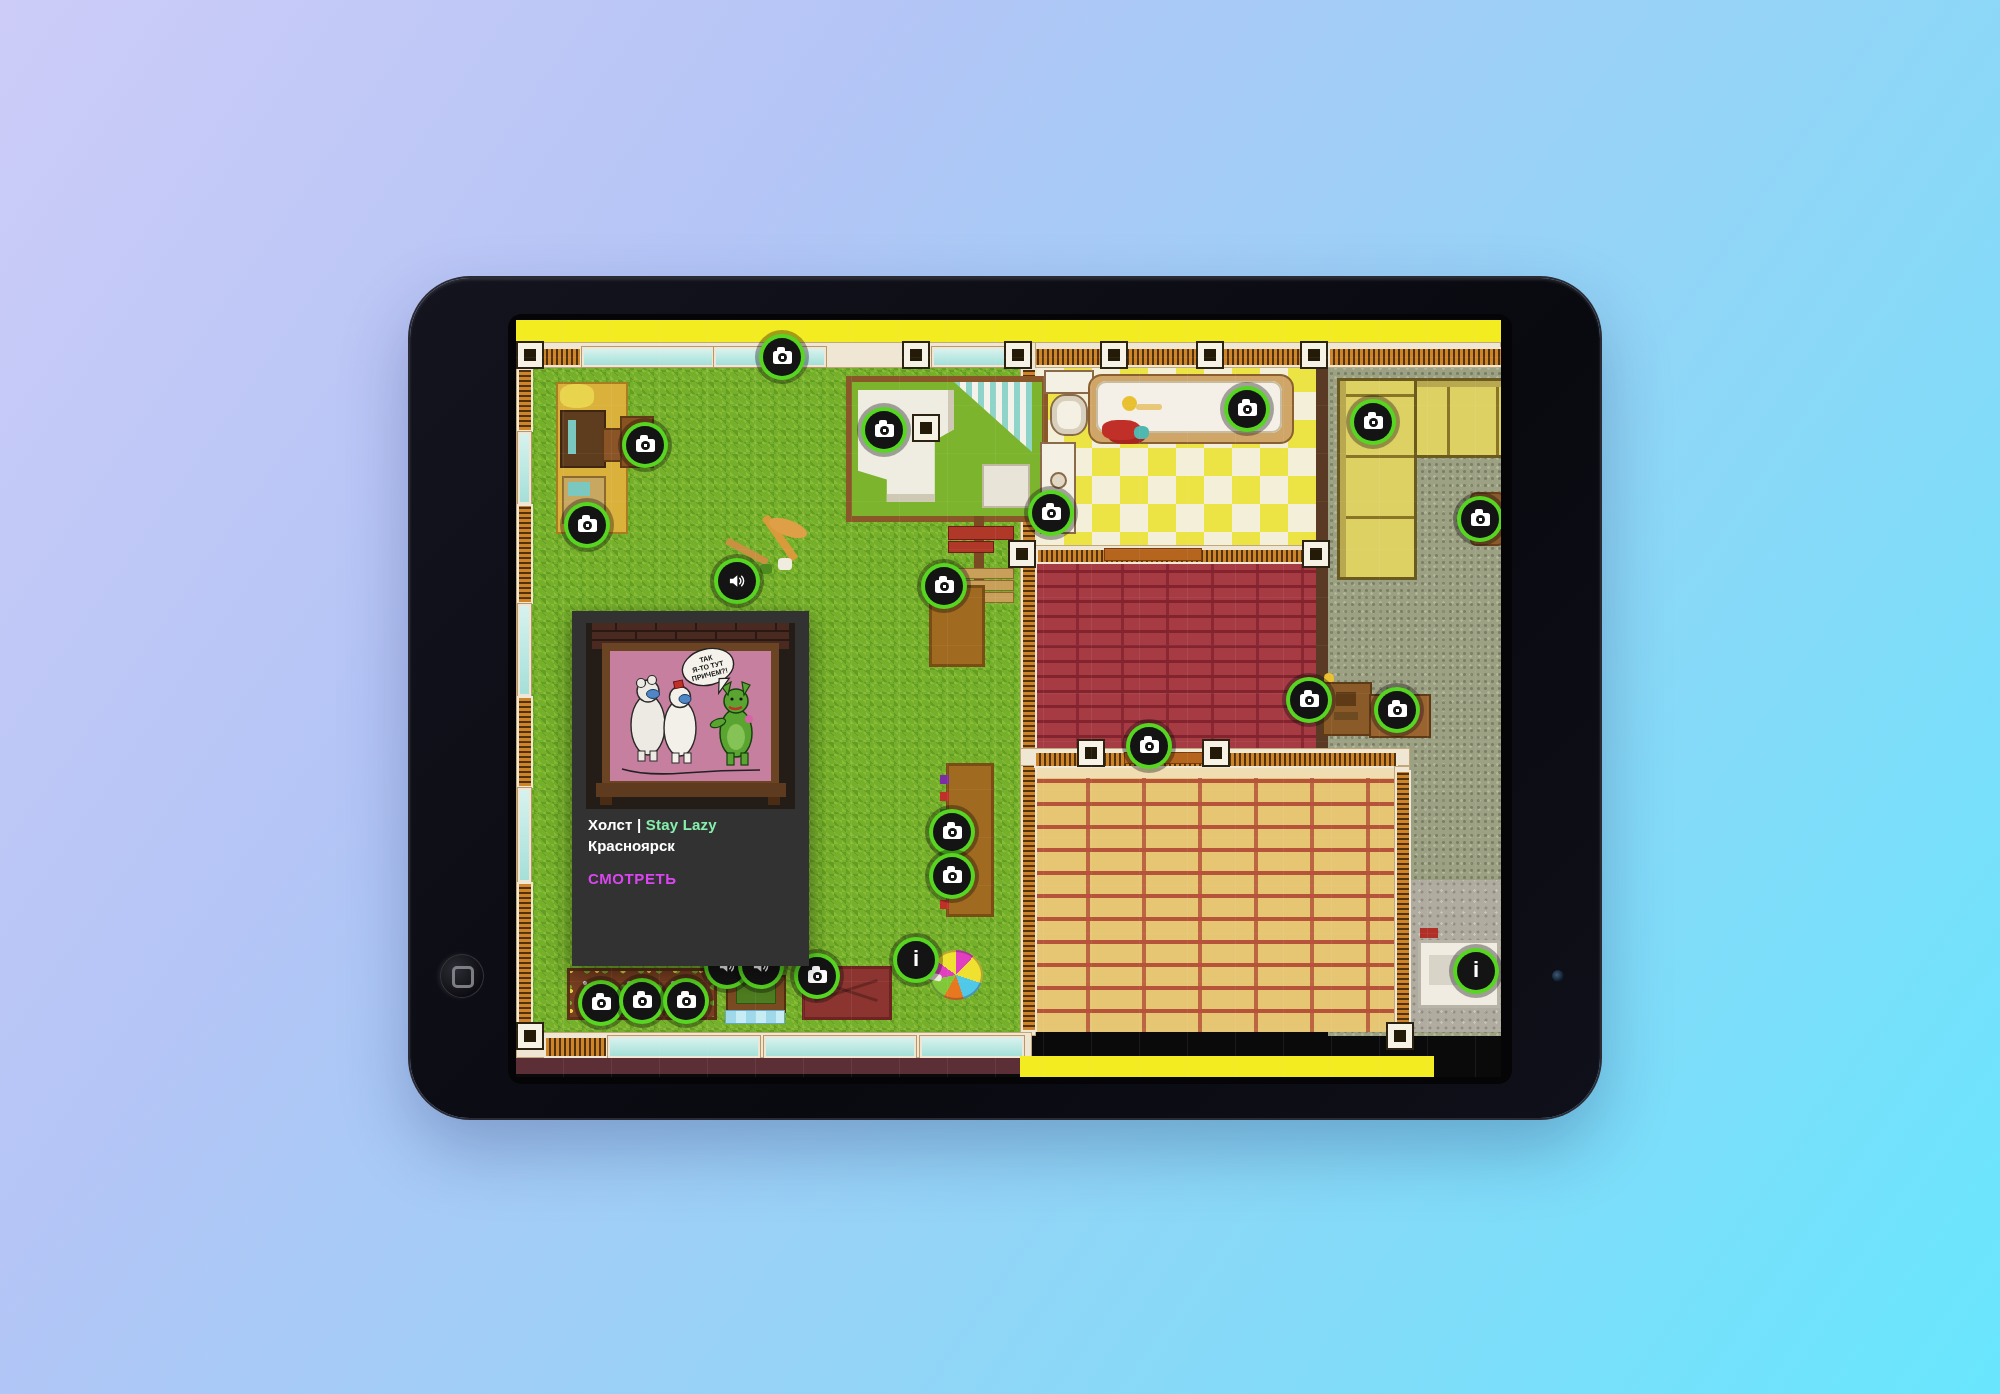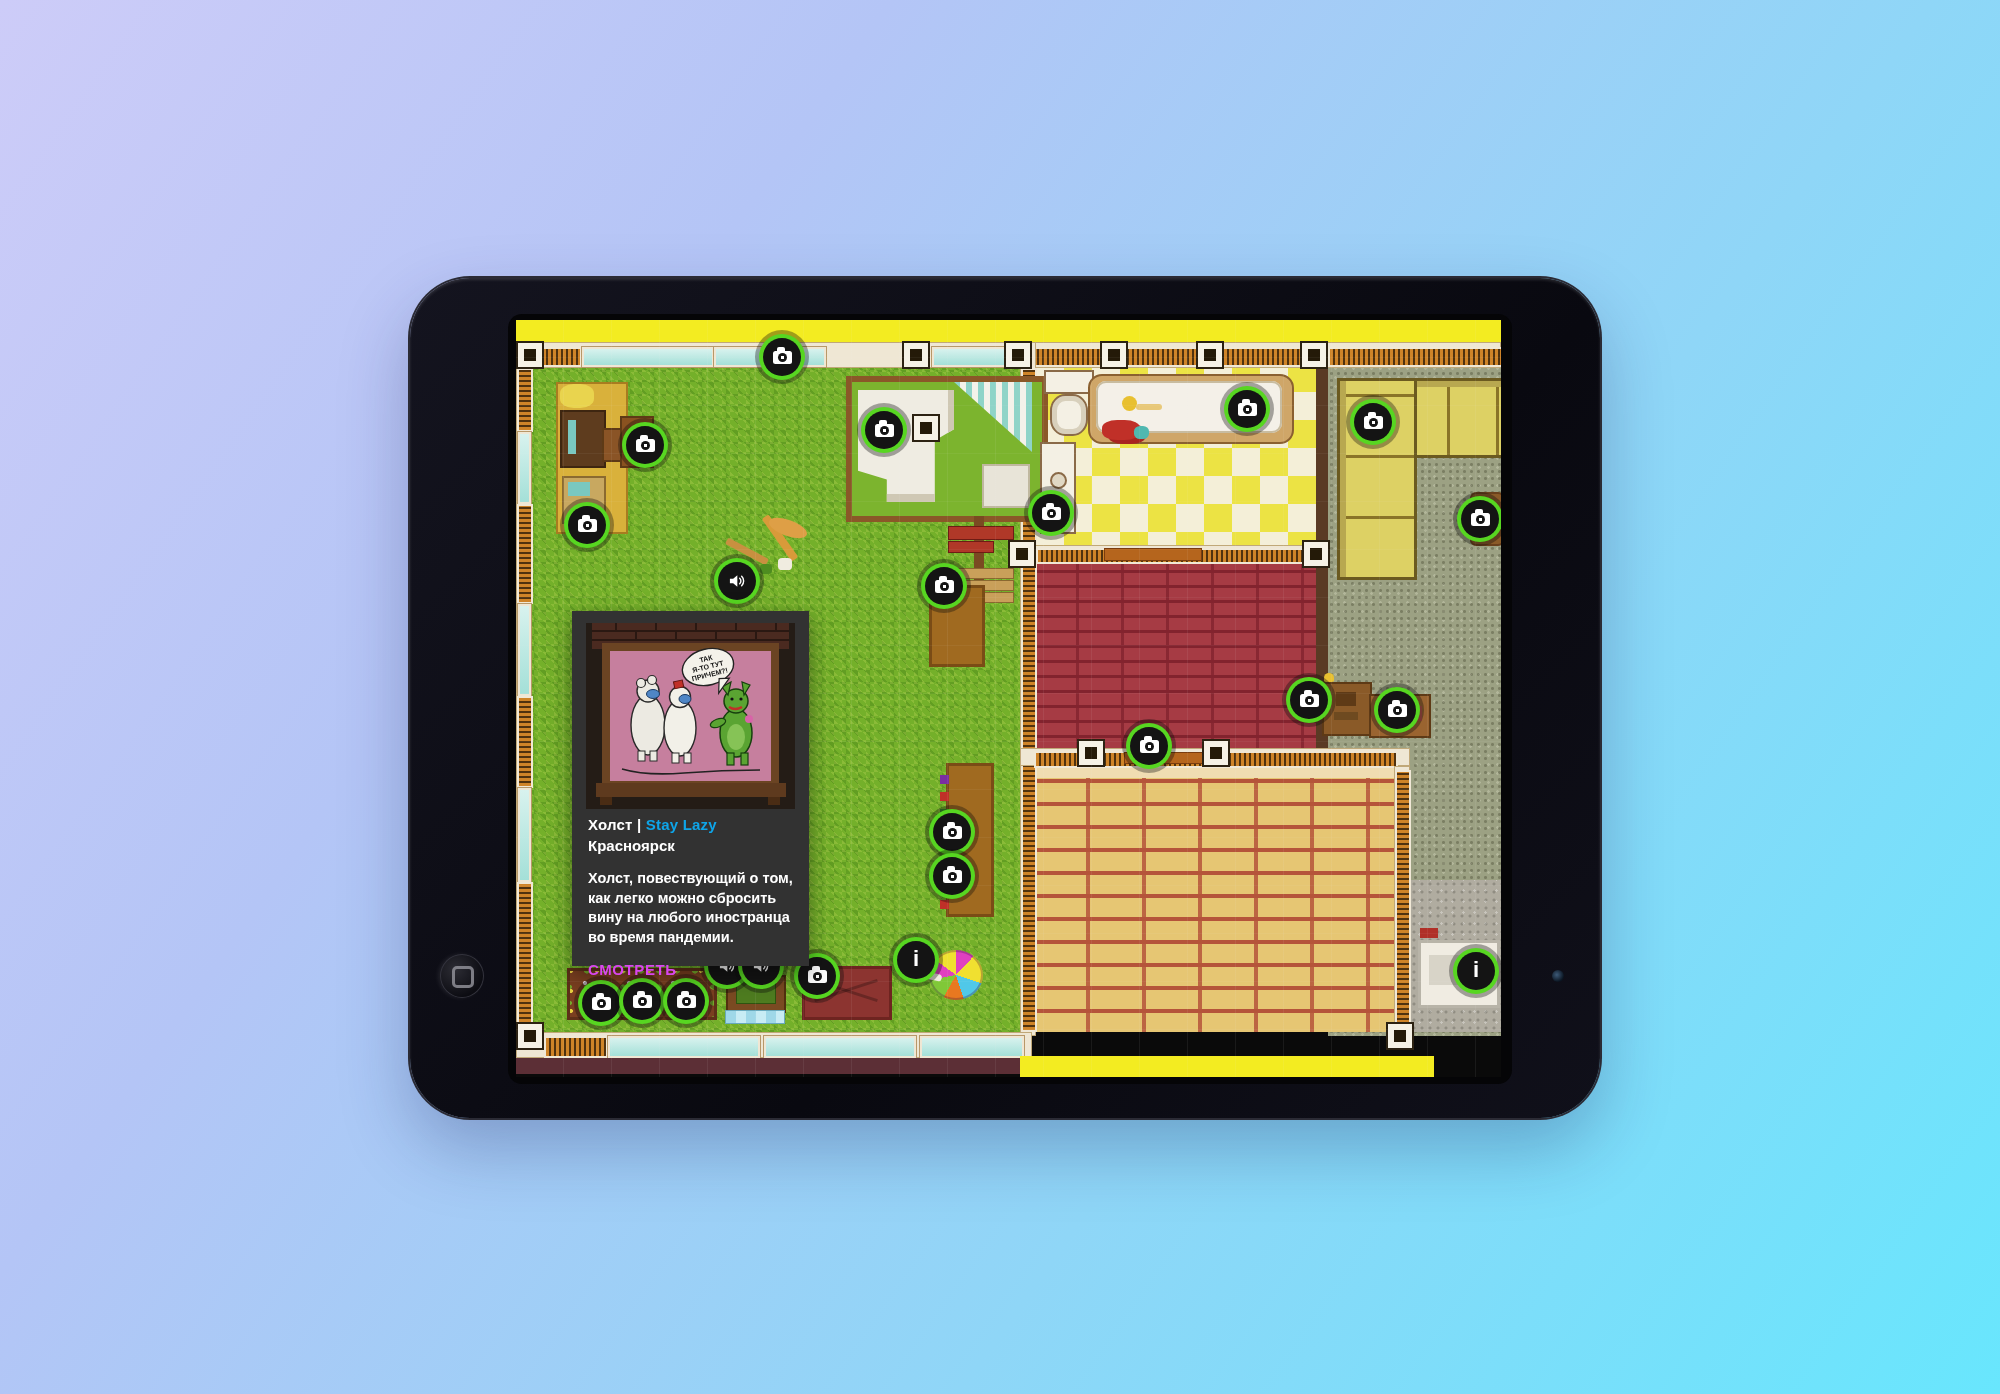--- a/index.html
+++ b/index.html
@@ -101,21 +101,21 @@
   .glyph-spk{width:20px;height:20px;display:block;}
   .glyph-info{color:#fff;font:700 22px "Liberation Sans",sans-serif;line-height:1;transform:translateY(-1px);}
   
   .popup{
     position:absolute;left:56px;top:291px;width:237px;height:355px;background:#323232;
     z-index:50;box-shadow:0 8px 22px rgba(0,0,0,.45);color:#fff;
   }
   .popup .art{position:absolute;left:14px;top:12px;width:209px;height:186px;background:#1f1a16;overflow:hidden;}
   .popup .txt{position:absolute;left:16px;top:204px;width:206px;font-weight:700;font-size:15px;line-height:1.38;}
   .popup .title-row{letter-spacing:.2px;}
-  .popup .green{color:#0ea5e9;}
+  .popup .green{color:#86efac;}
   .popup p{margin:13px 0 0 0;font-size:14.5px;line-height:1.34;}
   .popup .cta{display:inline-block;margin-top:13px;color:#d946ef;text-decoration:none;letter-spacing:.6px;font-size:15px;cursor:pointer;}
   
   .bbrown{background:#a06a20;border:3px solid #7a4c16;}
   .stick{position:absolute;background:#c89040;border-radius:2px;}
 </style>
 </head>
 <body>
 
 <div class="tablet">
@@ -403,20 +403,19 @@
             <path d="M36 146q24 7 62 4t76 -3" stroke="#222" stroke-width="1.6" fill="none"></path>
           </svg>
         </div>
         <div class="txt">
           <div class="title-row">
             <span>Холст</span>
             <span>|</span>
             <span class="green">Stay Lazy</span>
           </div>
           <div>Красноярск</div>
-          <p>Холст, повествующий о том, как легко можно сбросить вину на любого иностранца во время пандемии.</p>
           <a class="cta">СМОТРЕТЬ</a>
         </div>
       </div>
 
     </div>
   </div>
 </div>
 
 </body></html>

